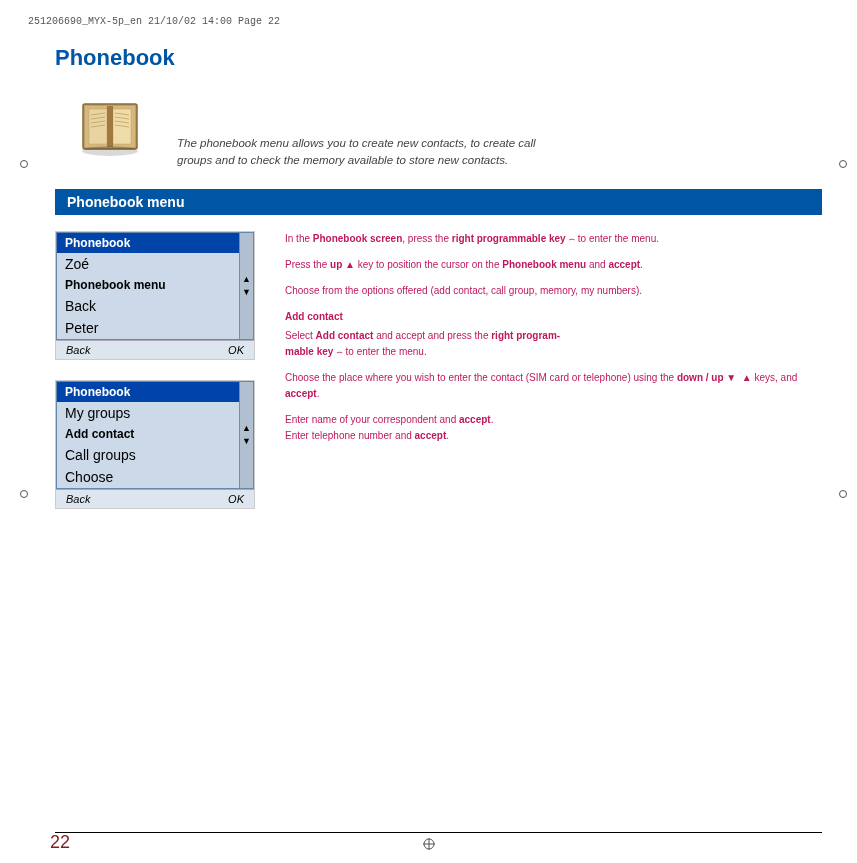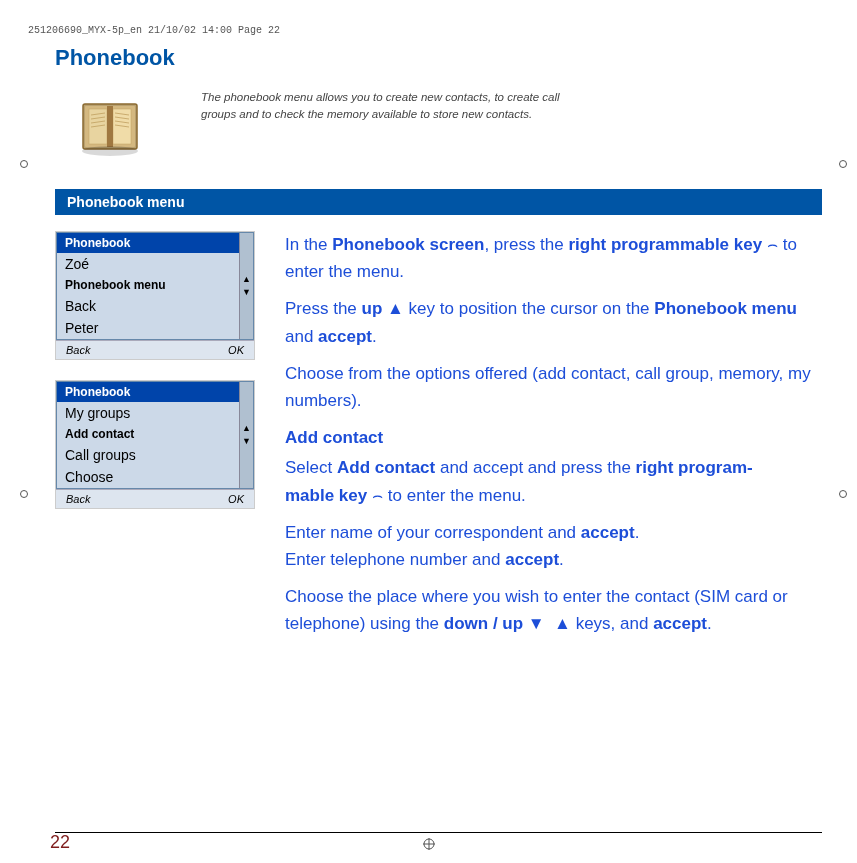--- a/index.html
+++ b/index.html
@@ -19,21 +19,21 @@
       width: 857px;
       height: 863px;
       background: #fff;
       padding: 0;
       position: relative;
     }
 
     
     .doc-header {
       position: absolute;
-      top: 25px;
+      top: 16px;
       left: 28px;
       right: 28px;
       font-size: 10px;
       color: #555;
       font-family: 'Courier New', monospace;
       display: flex;
       justify-content: space-between;
       align-items: center;
     }
 
@@ -50,23 +50,23 @@
     .page-title {
       font-size: 22px;
       font-weight: bold;
       color: #0055a5;
       margin-bottom: 18px;
     }
 
     
     .intro-section {
       display: flex;
-      align-items: flex-start;
+      align-items: flex-end;
       margin-bottom: 20px;
-      gap: 36px;
+      gap: 12px;
     }
 
     
     .phonebook-icon-area {
       width: 110px;
       flex-shrink: 0;
       display: flex;
       align-items: center;
       justify-content: center;
     }
@@ -151,23 +151,23 @@
 
     .screen-btn {
       font-size: 11px;
       color: #000;
       font-style: italic;
     }
 
     
     .right-col {
       flex: 1;
-      font-size: 17px;
+      font-size: 10px;
       line-height: 1.6;
-      color: #1d4ed8;
+      color: #be185d;
     }
 
     .right-col p {
       margin-bottom: 10px;
     }
 
     .right-col b, .right-col strong {
       font-weight: bold;
     }
 
@@ -360,27 +360,27 @@
         </p>
 
         <div class="section-subheading">Add contact</div>
 
         <p>
           Select <strong>Add contact</strong> and accept and press the <strong>right program-<br>
           mable key</strong> ⌢ to enter the menu.
         </p>
 
         <p>
+          Choose the place where you wish to enter the contact (SIM card
+          or telephone) using the <strong>down / up ▼ &nbsp;▲</strong> keys, and <strong>accept</strong>.
+        </p>
+
+        <p>
           Enter name of your correspondent and <strong>accept</strong>.<br>
           Enter telephone number and <strong>accept</strong>.
-        </p>
-
-        <p>
-          Choose the place where you wish to enter the contact (SIM card
-          or telephone) using the <strong>down / up ▼ &nbsp;▲</strong> keys, and <strong>accept</strong>.
         </p>
 
 
       </div>
     </div>
 
   </div>
 
   <div class="bottom-divider"></div>
 

